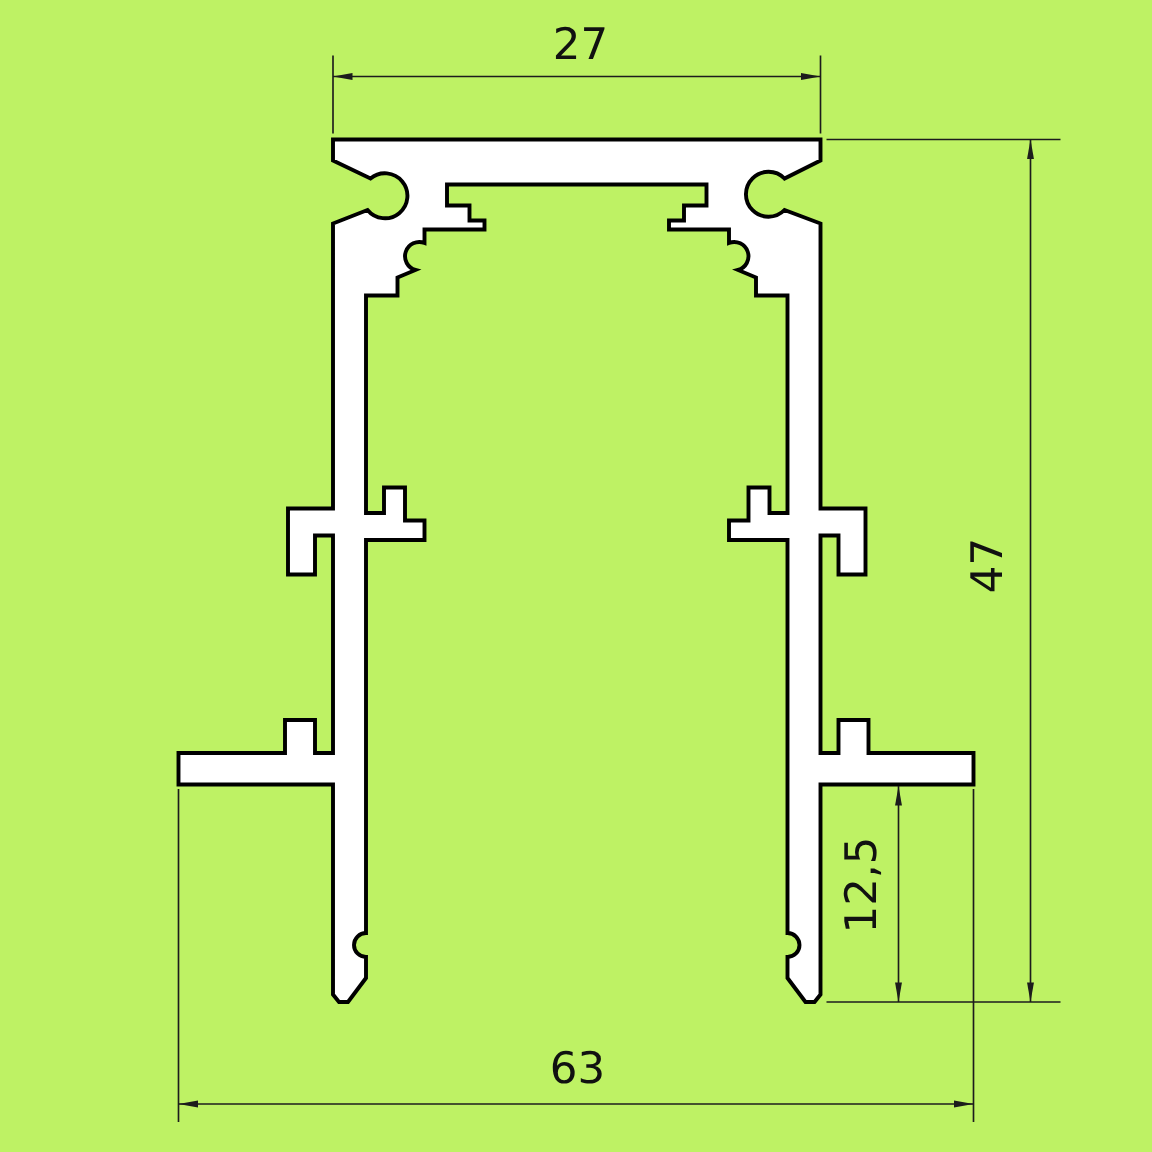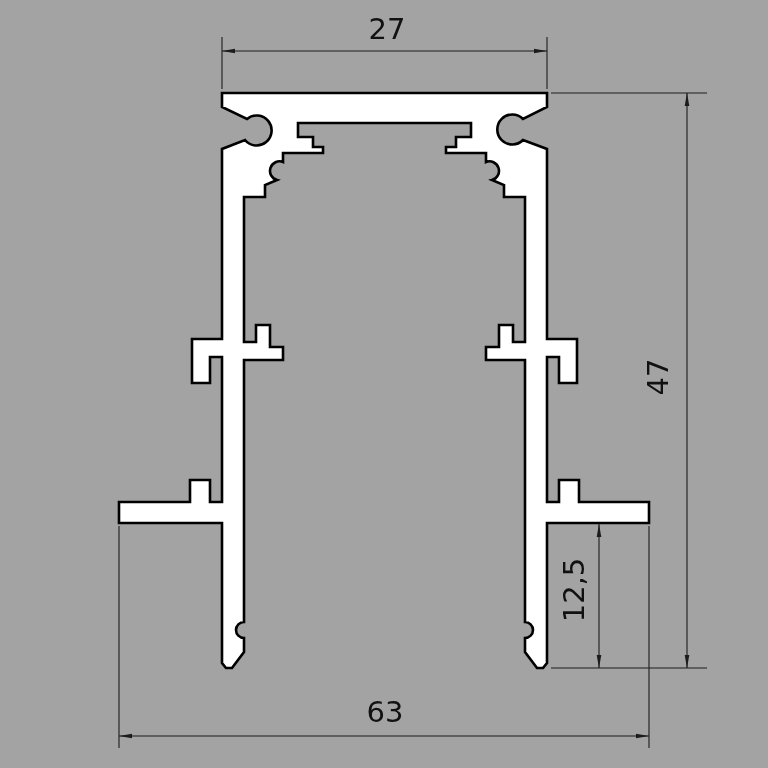--- a/index.html
+++ b/index.html
@@ -7,21 +7,21 @@
     padding: 0;
     width: 768px;
     height: 768px;
     background: #ffffff;
     font-family: "DejaVu Sans", "Liberation Sans", sans-serif;
   }
   .stage {
     position: relative;
     width: 768px;
     height: 768px;
-    background: #a3a3a3;
+    background: #bef264;
     overflow: hidden;
   }
   svg { display: block; }
   .profile {
     fill: #ffffff;
     stroke: #000000;
     stroke-width: 2.6;
     stroke-linejoin: miter;
     stroke-linecap: butt;
   }

